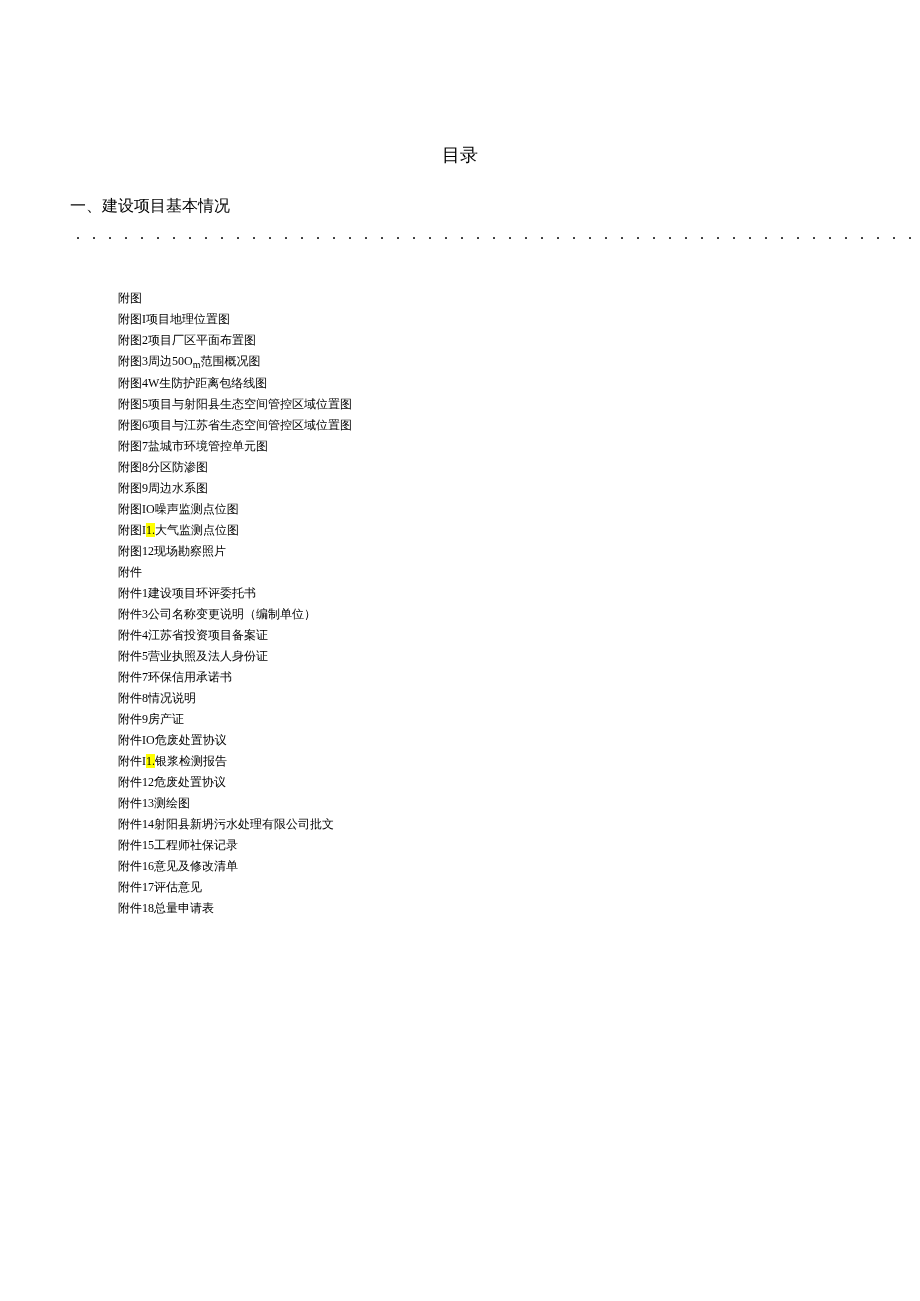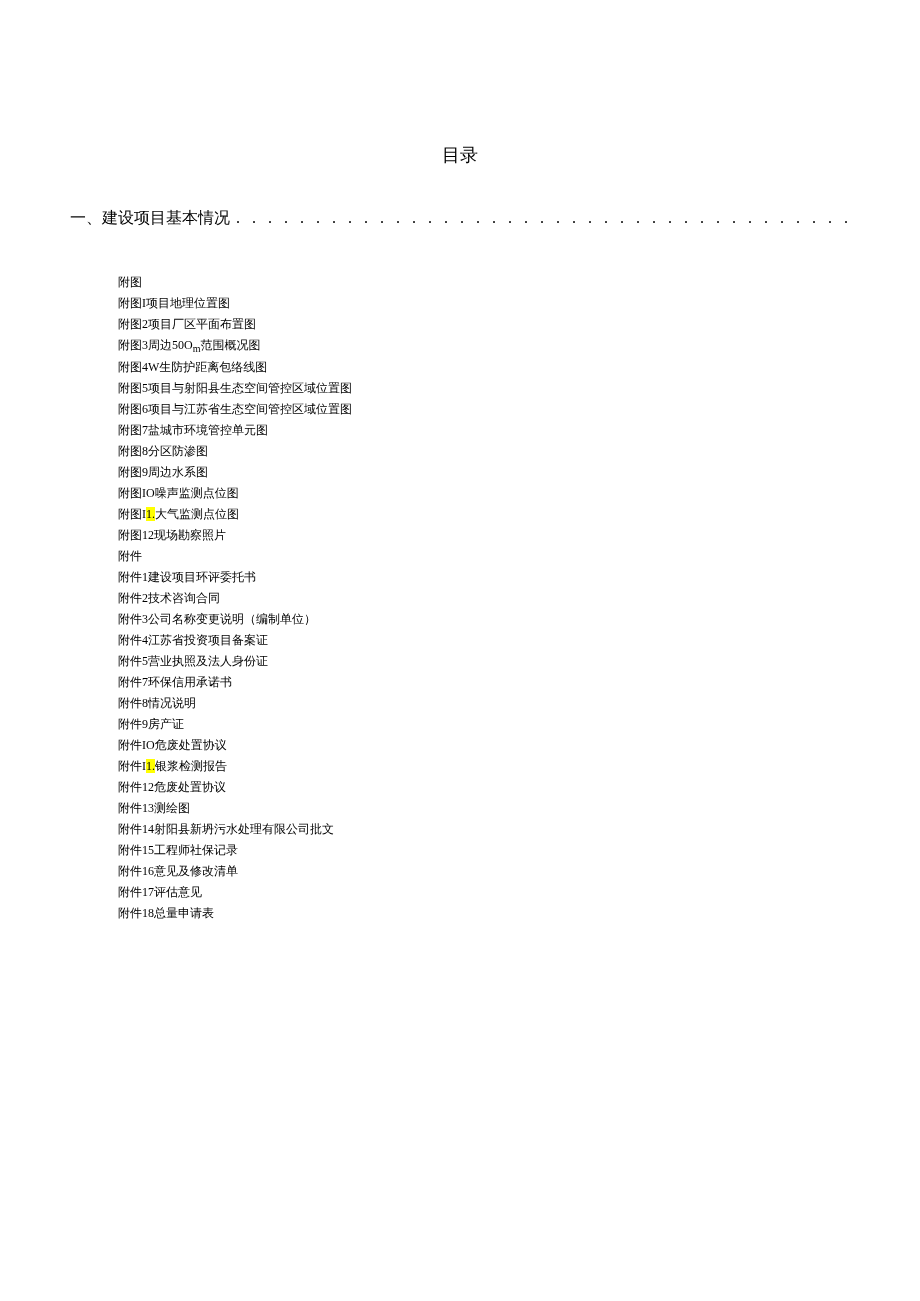--- a/index.html
+++ b/index.html
@@ -12,28 +12,29 @@
       background: #ffffff;
       width: 920px;
       padding: 140px 70px 60px 70px;
       font-size: 16px;
       line-height: 1.75;
       color: #000;
     }
     .title {
       text-align: center;
       font-size: 18px;
-      margin-bottom: 32px;
+      margin-bottom: 20px;
     }
     .toc-main-item {
       display: flex;
       align-items: baseline;
       white-space: nowrap;
       margin-bottom: 40px;
       font-size: 16px;
+      flex-direction: column;
     }
     .toc-dots {
       flex: 1;
       overflow: hidden;
       letter-spacing: 4px;
       padding-left: 6px;
       color: #000;
     }
     .entry-list {
       padding-left: 48px;
@@ -71,21 +72,20 @@
       <div class="entry"><span>附图IO</span><span>噪声监测点位图</span></div>
       <div class="entry"><span>附图I</span><span class="highlight">1.</span><span>大气监测点位图</span></div>
       <div class="entry"><span>附图12</span><span>现场勘察照片</span></div>
     </div>
 </div>
 
 <div class="entry-list">
   <div class="entry">附件</div>
   <div id="attachments-container">
       <div class="entry"><span>附件1</span><span>建设项目环评委托书</span></div>
-      <div class="entry"><span>附件2</span><span>技术咨询合同</span></div>
       <div class="entry"><span>附件3</span><span>公司名称变更说明（编制单位）</span></div>
       <div class="entry"><span>附件4</span><span>江苏省投资项目备案证</span></div>
       <div class="entry"><span>附件5</span><span>营业执照及法人身份证</span></div>
       <div class="entry"><span>附件7</span><span>环保信用承诺书</span></div>
       <div class="entry"><span>附件8</span><span>情况说明</span></div>
       <div class="entry"><span>附件9</span><span>房产证</span></div>
       <div class="entry"><span>附件IO</span><span>危废处置协议</span></div>
       <div class="entry"><span>附件I</span><span class="highlight">1.</span><span>银浆检测报告</span></div>
       <div class="entry"><span>附件12</span><span>危废处置协议</span></div>
       <div class="entry"><span>附件13</span><span>测绘图</span></div>

